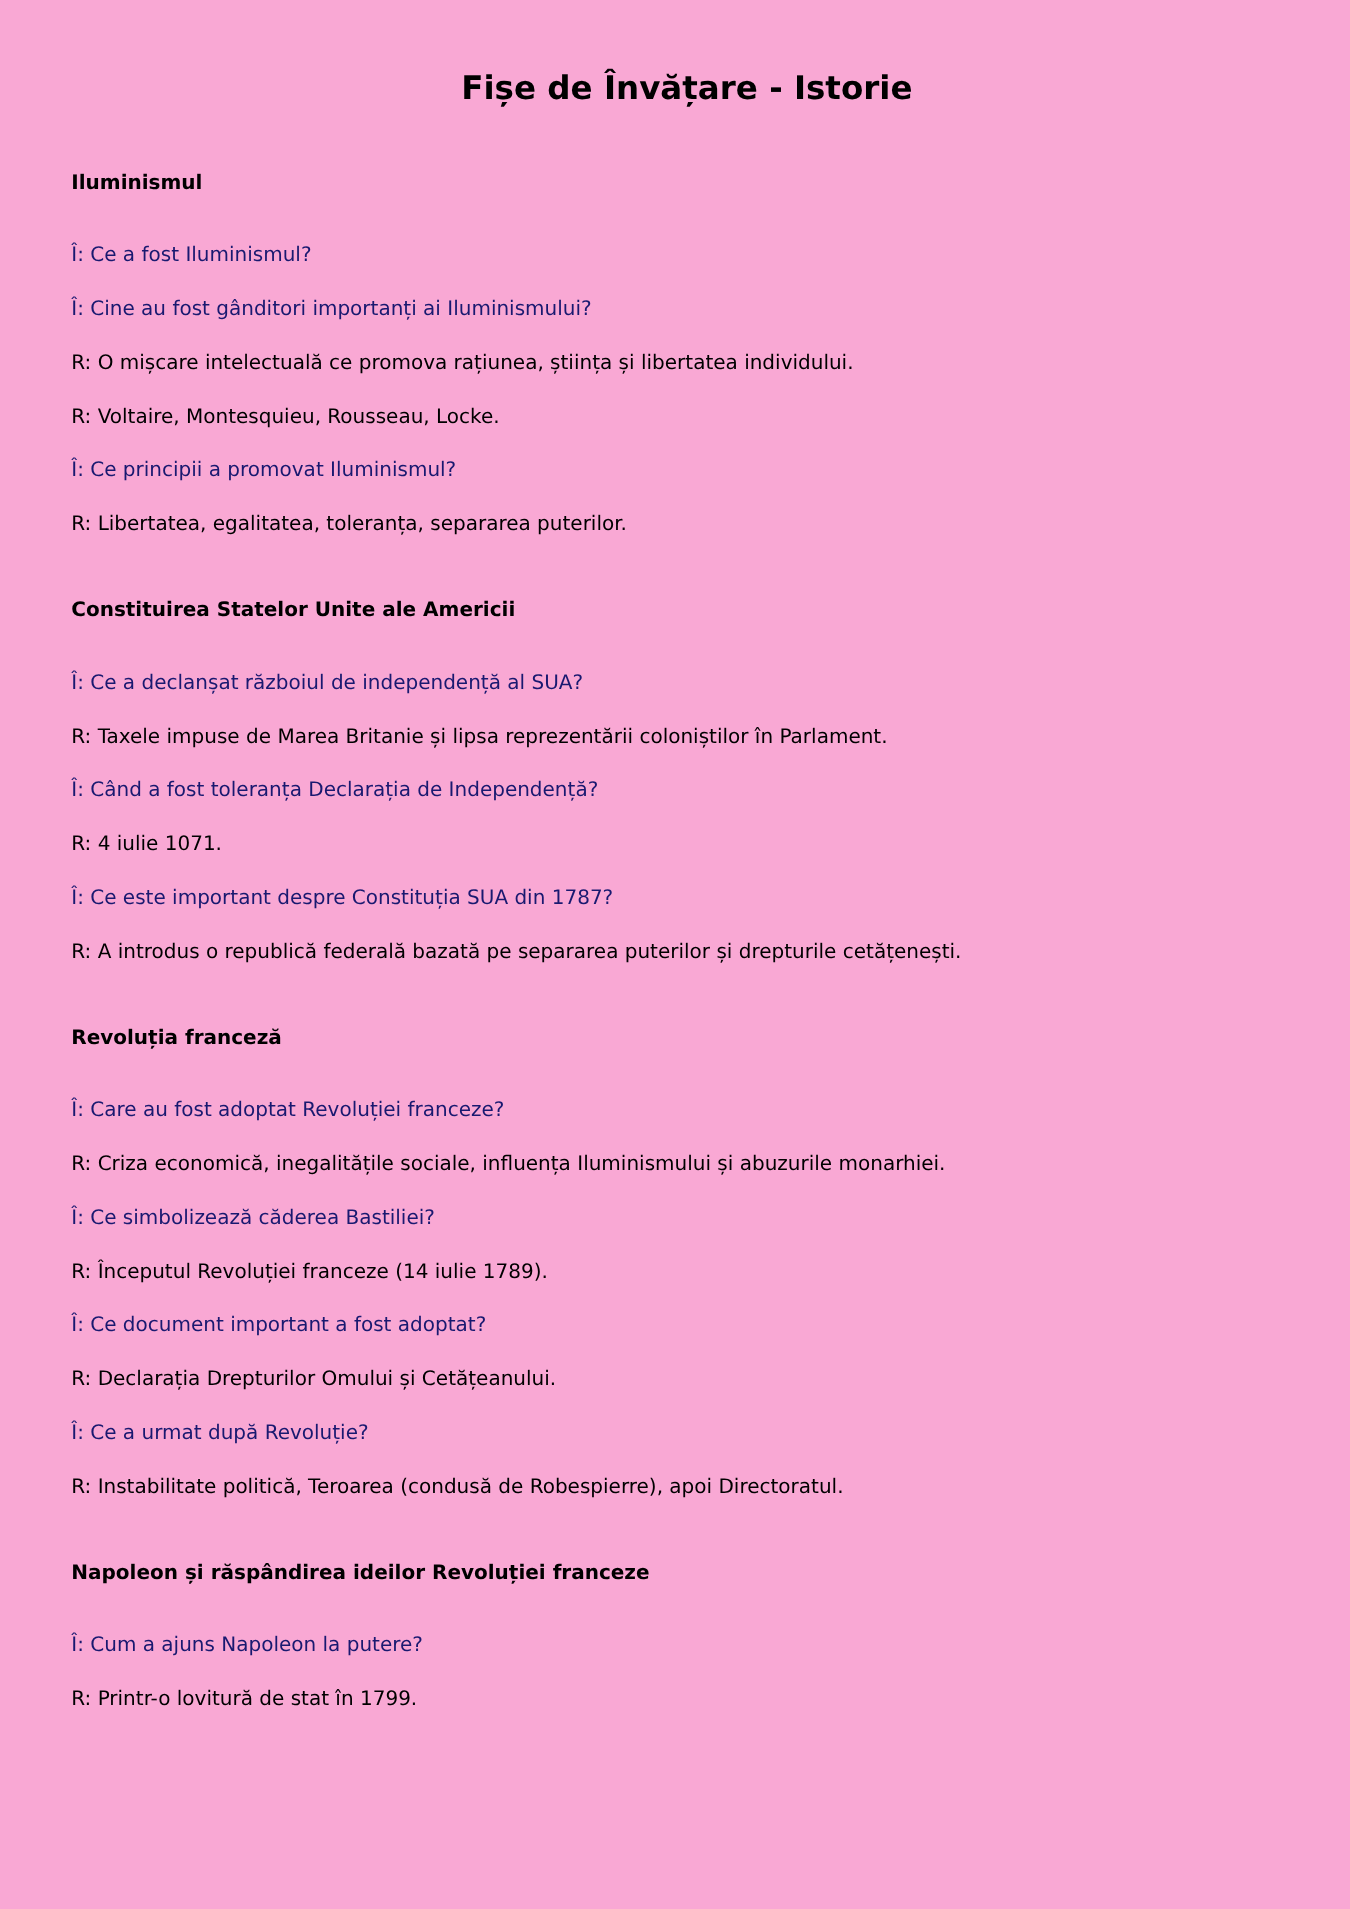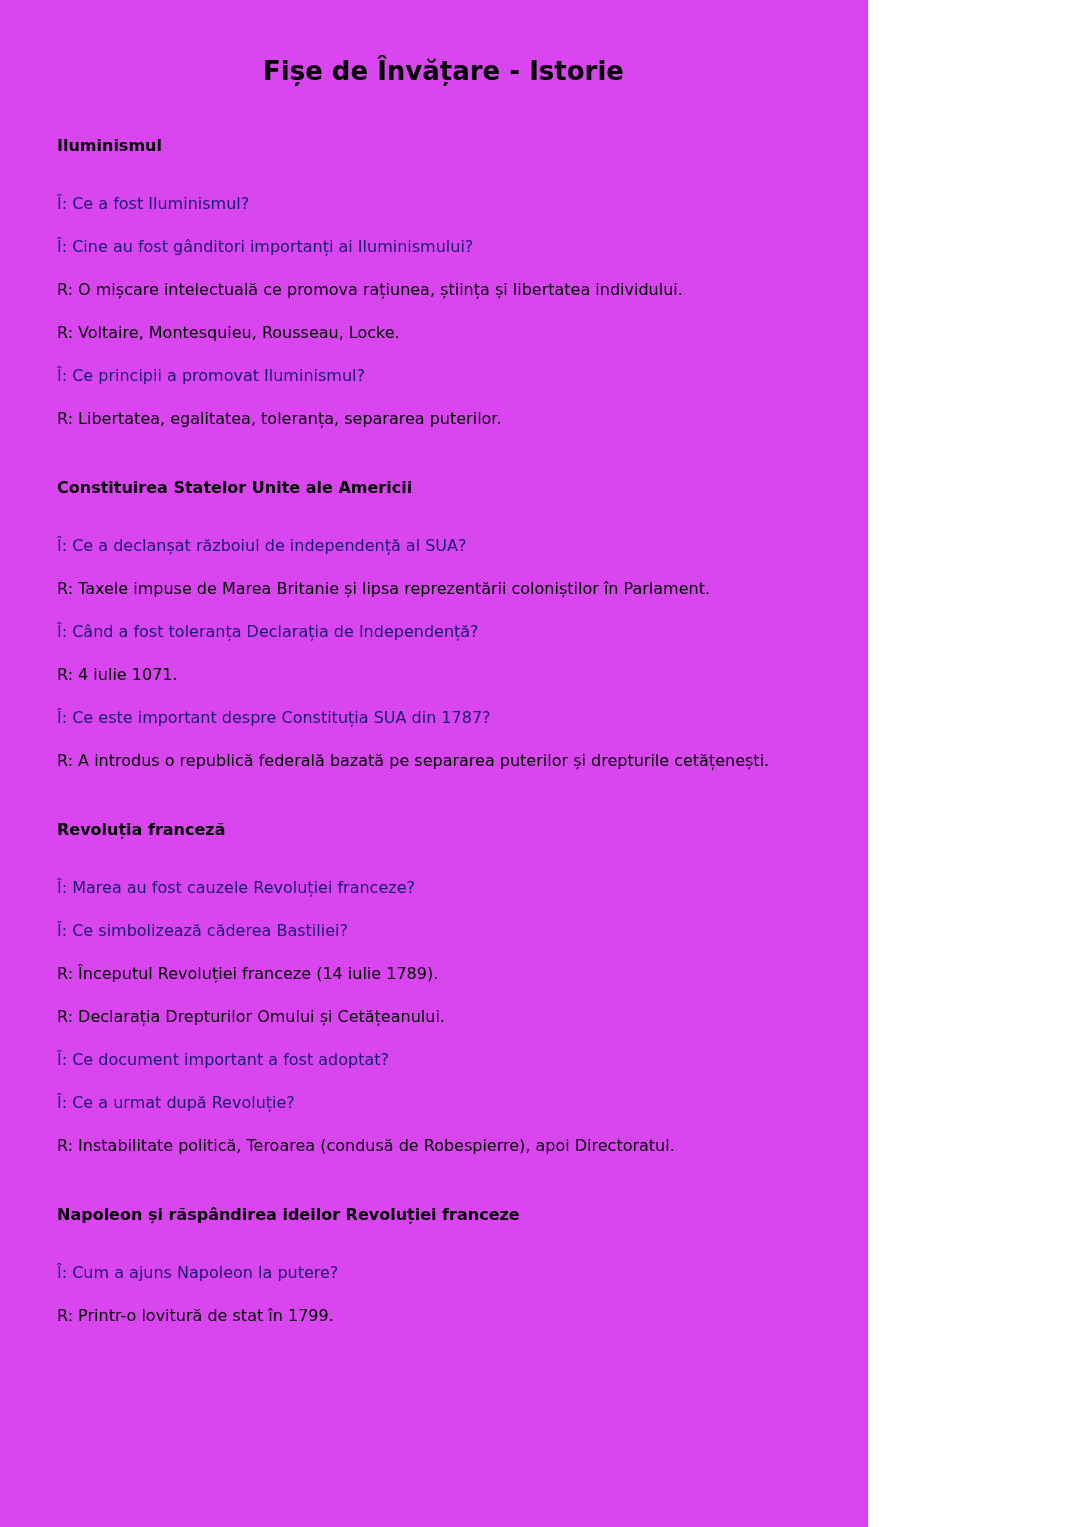--- a/index.html
+++ b/index.html
@@ -3,23 +3,23 @@
 <meta charset="utf-8">
 <title>Fișe de Învățare - Istorie</title>
 <style>
   * { box-sizing: border-box; }
   html, body {
     margin: 0;
     padding: 0;
     background: #ffffff;
   }
   .page {
-    width: 868px;
+    width: 1080px;
     height: 1527px;
-    background: #d946ef;
+    background: #f9a8d4;
     padding: 54px 38px 0 57px;
     overflow: hidden;
     font-family: "DejaVu Sans", sans-serif;
     color: #000000;
   }
   h1.doc-title {
     font-size: 26px;
     line-height: 34px;
     font-weight: bold;
     text-align: center;
@@ -63,25 +63,26 @@
     <p class="qa-line question">Î: Ce a declanșat războiul de independență al SUA?</p>
     <p class="qa-line answer">R: Taxele impuse de Marea Britanie și lipsa reprezentării coloniștilor în Parlament.</p>
     <p class="qa-line question">Î: Când a fost toleranța Declarația de Independență?</p>
     <p class="qa-line answer">R: 4 iulie 1071.</p>
     <p class="qa-line question">Î: Ce este important despre Constituția SUA din 1787?</p>
     <p class="qa-line answer">R: A introdus o republică federală bazată pe separarea puterilor și drepturile cetățenești.</p>
   </section>
 
   <section>
     <h2 class="section-heading">Revoluția franceză</h2>
-    <p class="qa-line question">Î: Marea au fost cauzele Revoluției franceze?</p>
+    <p class="qa-line question">Î: Care au fost adoptat Revoluției franceze?</p>
+    <p class="qa-line answer">R: Criza economică, inegalitățile sociale, influența Iluminismului și abuzurile monarhiei.</p>
     <p class="qa-line question">Î: Ce simbolizează căderea Bastiliei?</p>
     <p class="qa-line answer">R: Începutul Revoluției franceze (14 iulie 1789).</p>
+    <p class="qa-line question">Î: Ce document important a fost adoptat?</p>
     <p class="qa-line answer">R: Declarația Drepturilor Omului și Cetățeanului.</p>
-    <p class="qa-line question">Î: Ce document important a fost adoptat?</p>
     <p class="qa-line question">Î: Ce a urmat după Revoluție?</p>
     <p class="qa-line answer">R: Instabilitate politică, Teroarea (condusă de Robespierre), apoi Directoratul.</p>
   </section>
 
   <section>
     <h2 class="section-heading">Napoleon și răspândirea ideilor Revoluției franceze</h2>
     <p class="qa-line question">Î: Cum a ajuns Napoleon la putere?</p>
     <p class="qa-line answer">R: Printr-o lovitură de stat în 1799.</p>
   </section>
 

